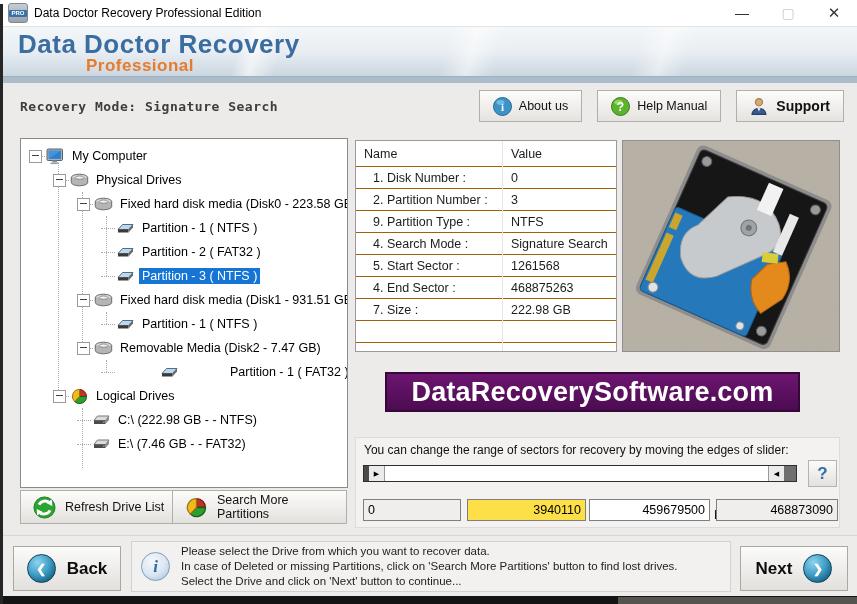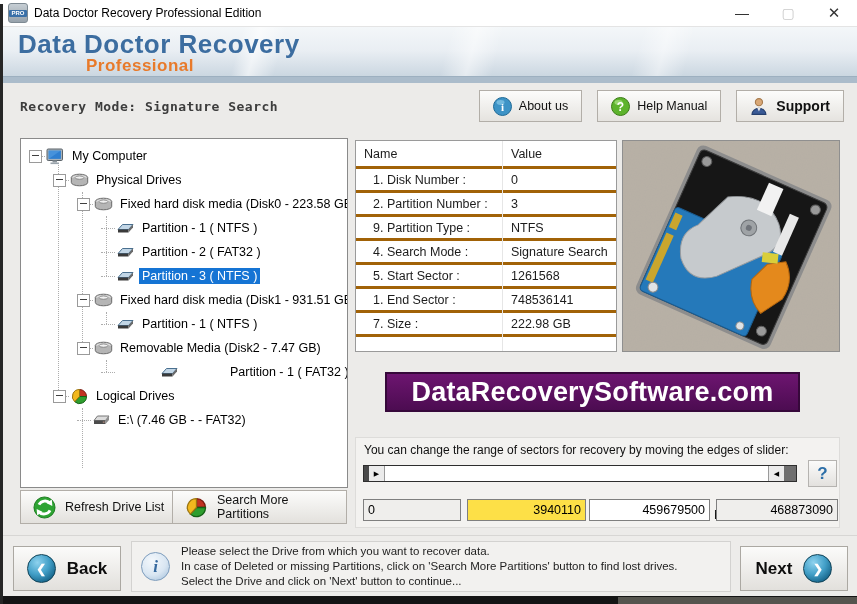--- a/index.html
+++ b/index.html
@@ -61,21 +61,21 @@
   .panelbtn{position:absolute;height:34px;border:1px solid #b2aea8;background:linear-gradient(#fcfcfb,#e3e1dd);
             display:flex;align-items:center;gap:9px;padding:0 12px;font-size:12.5px;color:#111;box-sizing:border-box;cursor:pointer;}
   .btn-refresh{left:20px;top:490px;width:166px;}
   .btn-searchmore{left:172px;top:490px;width:175px;}
   .panelbtn .ic{width:23px;height:23px;display:flex;}
 
   
   .details{position:absolute;left:355px;top:140px;width:262px;height:212px;background:#fff;
            border:1px solid #9a9a9a;font-size:12.5px;color:#1c1c1c;box-sizing:border-box;overflow:hidden;}
   .details .vsep{position:absolute;left:146px;top:0;bottom:0;border-left:1px solid #e6e6e6;}
-  .drow{display:flex;height:21px;align-items:center;border-bottom:3px solid #a16207;}
+  .drow{display:flex;height:21px;align-items:center;border-bottom:1px solid #a16207;}
   .drow.hdr{height:25px;}
   .drow .c1{width:146px;padding-left:8px;box-sizing:border-box;flex:none;}
   .drow .c2{flex:1;padding-left:9px;}
   .drow.data .c1{padding-left:17px;}
 
   
   .hddimg{position:absolute;left:622px;top:140px;width:218px;height:212px;border:1px solid #8f8f8f;box-sizing:border-box;}
   .hddimg svg{width:100%;height:100%;display:block;}
 
   
@@ -323,20 +323,32 @@
       <div class="trow" style="padding-left: 56px;">
         <span class="hconn long"></span>
         <span class="ticon">
           <svg viewBox="0 0 19 13">
             <path d="M2 6.5 L5.5 2 H17 L13.5 6.5 Z" fill="#dcdcdc" stroke="#777"></path>
             <path d="M2 6.5 H13.5 V10 H2 Z" fill="#4c4c4c"></path>
             <path d="M13.5 6.5 L17 2 V6 L13.5 10 Z" fill="#8e8e8e"></path>
             <rect x="10.8" y="7.6" width="1.8" height="1" fill="#c89a8a"></rect>
           </svg>
         </span>
+        <span class="tlabel">C:\ (222.98 GB -  - NTFS)</span>
+      </div>
+      <div class="trow" style="padding-left: 56px;">
+        <span class="hconn long"></span>
+        <span class="ticon">
+          <svg viewBox="0 0 19 13">
+            <path d="M2 6.5 L5.5 2 H17 L13.5 6.5 Z" fill="#dcdcdc" stroke="#777"></path>
+            <path d="M2 6.5 H13.5 V10 H2 Z" fill="#4c4c4c"></path>
+            <path d="M13.5 6.5 L17 2 V6 L13.5 10 Z" fill="#8e8e8e"></path>
+            <rect x="10.8" y="7.6" width="1.8" height="1" fill="#c89a8a"></rect>
+          </svg>
+        </span>
         <span class="tlabel">E:\ (7.46 GB -  - FAT32)</span>
       </div>
     </div>
 
   <div class="panelbtn btn-refresh">
     <span class="ic">
         <svg viewBox="0 0 24 24">
           <circle cx="12" cy="12" r="11" fill="#2da332" stroke="#1c7a20"></circle>
           <path d="M6.2 9 A7.3 7.3 0 0 1 17.8 7.4" stroke="#fff" stroke-width="3" fill="none"></path>
           <polygon points="19.6,3.6 20.2,10.4 14.2,7.6" fill="#fff"></polygon>
@@ -378,22 +390,22 @@
         </div>
         <div class="drow data">
           <div class="c1">4. Search Mode :</div>
           <div class="c2">Signature Search</div>
         </div>
         <div class="drow data">
           <div class="c1">5. Start Sector :</div>
           <div class="c2">1261568</div>
         </div>
         <div class="drow data">
-          <div class="c1">1. End Sector :</div>
-          <div class="c2">748536141</div>
+          <div class="c1">4. End Sector :</div>
+          <div class="c2">468875263</div>
         </div>
         <div class="drow data">
           <div class="c1">7. Size :</div>
           <div class="c2">222.98 GB</div>
         </div>
         <div class="drow"></div>
         <div class="drow"></div>
       </div>
   </div>
 

